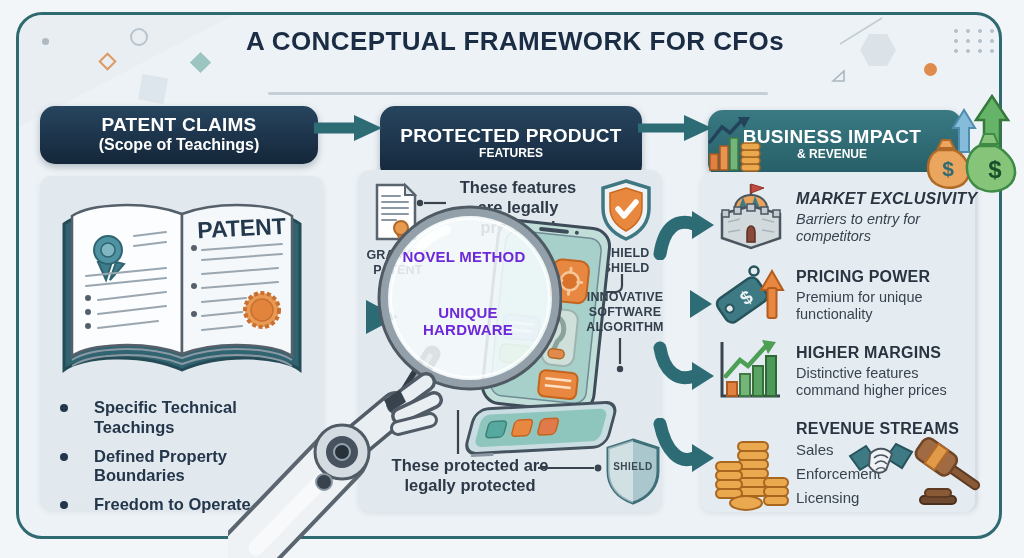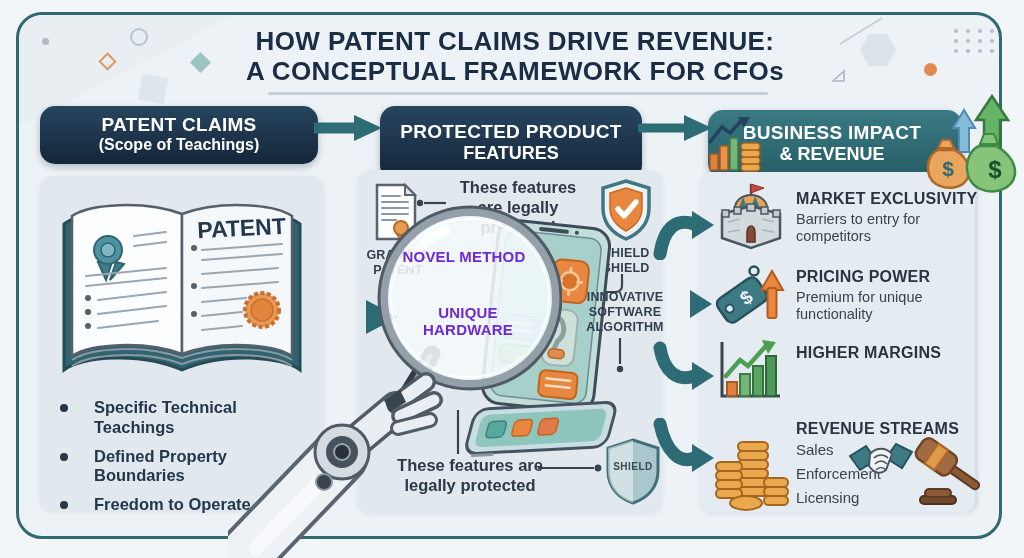--- a/index.html
+++ b/index.html
@@ -15,21 +15,21 @@
                  line-height:1.15; letter-spacing:.4px; display:block; }
   .underline { background:#c6cfd7; height:3px; border-radius:2px; }
 
   .hdr { border-radius:15px; color:#fff; display:flex; flex-direction:column;
          justify-content:center; align-items:center; text-align:right;
          box-shadow:0 3px 7px rgba(18,38,57,.28); }
   .hdr-navy { background:linear-gradient(180deg,#27455f 0%,#142639 100%); }
   .hdr-teal { background:linear-gradient(180deg,#3a7a83 0%,#265d66 100%); }
   .hdr-l1 { font-size:19px; font-weight:800; letter-spacing:.3px; line-height:1.1; }
   .hdr-l2 { font-size:16px; font-weight:600; line-height:1.15; }
-  .hdr-l2b { font-size:18px; font-weight:800; line-height:1.15; }
+  .hdr-l2b { font-size:12px; font-weight:800; line-height:1.15; }
 
   .panel { background:#e2e9ee; border-radius:12px; box-shadow:0 2px 5px rgba(60,85,105,.10); }
 
   .bullet-row { display:flex; align-items:flex-start; margin-bottom:9px;gap:16px; }
   .bullet-dot { width:8px; height:8px; border-radius:50%; background:#24364b; margin:6px 10px 0 0; flex:none; }
   .bullet-text { font-size:16.5px; font-weight:600; color:#24364b; line-height:1.2; }
 
   .note { font-size:16.5px; font-weight:700; color:#2d3947; text-align:center; line-height:1.2; }
   .small-label { font-size:12.5px; font-weight:800; color:#333f4c; text-align:center;
                  line-height:1.2; letter-spacing:.2px; }
@@ -63,21 +63,20 @@
   <div class="abs" style="left:924px;top:63px;width:13px;height:13px;border-radius:50%;background:#e08a4e;"></div>
   <svg class="abs" style="left:831px;top:68px;" width="16" height="16" viewBox="0 0 16 16">
     <path d="M2,13 L13,3 L13,13 Z" fill="none" stroke="#aab6bf" stroke-width="1.6"></path>
   </svg>
   <svg class="abs" style="left:838px;top:16px;" width="46" height="30" viewBox="0 0 46 30">
     <line x1="2" y1="28" x2="44" y2="2" stroke="#c2ccd4" stroke-width="1.6"></line>
   </svg>
   <div class="abs dotgrid" style="left:950px;top:26px;"></div>
 
   <div class="abs" style="left:245px;top:27px;width:540px;">
-    <span class="title-line1">HOW PATENT CLAIMS DRIVE REVENUE:</span>
     <span class="title-line1">A CONCEPTUAL FRAMEWORK FOR CFOs</span>
   </div>
   <div class="abs underline" style="left:268px;top:92px;width:500px;"></div>
 
   <div class="abs hdr hdr-navy" style="left:40px;top:106px;width:278px;height:58px;">
     <span class="hdr-l1">PATENT CLAIMS</span>
     <span class="hdr-l2">(Scope of Teachings)</span>
   </div>
   <div class="abs hdr hdr-navy" style="left:380px;top:106px;width:262px;height:74px;">
     <span class="hdr-l1">PROTECTED PRODUCT</span>
@@ -291,21 +290,21 @@
     <line x1="172" y1="64" x2="206" y2="48" stroke="#e9eef2" stroke-width="11" stroke-linecap="round"></line>
     <line x1="170" y1="76" x2="202" y2="68" stroke="#505b66" stroke-width="16" stroke-linecap="round"></line>
     <line x1="170" y1="76" x2="202" y2="68" stroke="#e9eef2" stroke-width="10" stroke-linecap="round"></line>
     <path d="M156,48 L172,38 L178,50 L162,60 Z" fill="#39434e"></path>
   </svg>
 
   <svg class="abs" style="left:452px;top:410px;" width="12" height="44" viewBox="0 0 12 44">
     <line x1="6" y1="0" x2="6" y2="44" stroke="#39434e" stroke-width="2.2"></line>
   </svg>
   <div class="abs note" style="left:388px;top:456px;width:164px;">
-    <span style="display:block;">These features are</span>
+    <span style="display:block;">These protected are</span>
     <span style="display:block;">legally protected</span>
   </div>
   <svg class="abs" style="left:538px;top:462px;" width="66" height="12" viewBox="0 0 66 12">
     <line x1="0" y1="6" x2="56" y2="6" stroke="#39434e" stroke-width="2.2"></line>
     <circle cx="60" cy="6" r="3.4" fill="#39434e"></circle>
   </svg>
   <svg class="abs" style="left:602px;top:436px;" width="62" height="70" viewBox="0 0 62 70">
     <path d="M31,4 L56,12 V35 C56,51 46,62 31,67 C16,62 6,51 6,35 V12 Z" fill="#a9c7cc" stroke="#3f707a" stroke-width="3"></path>
     <path d="M31,4 L31,67 C16,62 6,51 6,35 V12 Z" fill="rgba(255,255,255,0.45)"></path>
     <text x="31" y="34" font-size="10" font-weight="800" fill="#3a4a55" text-anchor="middle" letter-spacing="0.5">SHIELD</text>
@@ -377,21 +376,21 @@
       <rect x="59" y="30" width="7" height="7"></rect>
     </g>
     <path d="M33,52 a4,6 0 0 1 8,0 v10 h-8 Z" fill="#8a4a3a" stroke="#5c3026" stroke-width="1.5"></path>
     <g stroke="#aab4bc" stroke-width="1.3">
       <line x1="14" y1="42" x2="26" y2="39"></line>
         <line x1="48" y1="39" x2="60" y2="42"></line>
       <line x1="14" y1="52" x2="26" y2="50"></line>
         <line x1="48" y1="50" x2="60" y2="52"></line>
     </g>
   </svg>
-  <div class="abs" style="left:796px;top:190px;width:182px;">
+  <div class="abs" style="left:796px;top:190px;width:182px;font-style:italic;">
     <div class="impact-title">MARKET EXCLUSIVITY</div>
     <div class="impact-desc" style="width:160px;">Barriers to entry for competitors</div>
   </div>
 
   <svg class="abs" style="left:714px;top:262px;" width="74" height="68" viewBox="0 0 74 68">
     <g transform="rotate(-35 28 38)">
       <rect x="4" y="24" width="48" height="28" rx="7" fill="#3e7a84" stroke="#27545c" stroke-width="2.5"></rect>
       <circle cx="13" cy="38" r="4" fill="#e3eaef" stroke="#27545c" stroke-width="2"></circle>
       <text x="33" y="45" font-size="19" font-weight="800" fill="#eaf2f3" text-anchor="middle">$</text>
     </g>
@@ -408,20 +407,21 @@
     <path d="M10,6 V60 H68" fill="none" stroke="#3a444e" stroke-width="3"></path>
     <rect x="15" y="46" width="10" height="14" fill="#e0813f" stroke="#a85a22" stroke-width="2"></rect>
     <rect x="28" y="38" width="10" height="22" fill="#74b578" stroke="#3f7a44" stroke-width="2"></rect>
     <rect x="41" y="30" width="10" height="30" fill="#5aa362" stroke="#35703c" stroke-width="2"></rect>
     <rect x="54" y="20" width="10" height="40" fill="#4c9a57" stroke="#2f6836" stroke-width="2"></rect>
     <polyline points="14,40 28,24 36,30 54,10" fill="none" stroke="#4c9f55" stroke-width="4.5" stroke-linecap="round"></polyline>
     <polygon points="50,4 64,6 56,18" fill="#4c9f55"></polygon>
   </svg>
   <div class="abs" style="left:796px;top:344px;width:190px;">
     <div class="impact-title">HIGHER MARGINS</div>
+    <div class="impact-desc" style="width:172px;">Distinctive features command higher prices</div>
   </div>
 
   <svg class="abs" style="left:712px;top:424px;" width="80" height="88" viewBox="0 0 80 88">
     <g fill="#eba94f" stroke="#a8661f" stroke-width="2">
       <rect x="26" y="18" width="30" height="9" rx="4.5"></rect>
         <rect x="26" y="27" width="30" height="9" rx="4.5"></rect>
       <rect x="26" y="36" width="30" height="9" rx="4.5"></rect>
         <rect x="26" y="45" width="30" height="9" rx="4.5"></rect>
       <rect x="26" y="54" width="30" height="9" rx="4.5"></rect>
         <rect x="26" y="63" width="30" height="9" rx="4.5"></rect>

